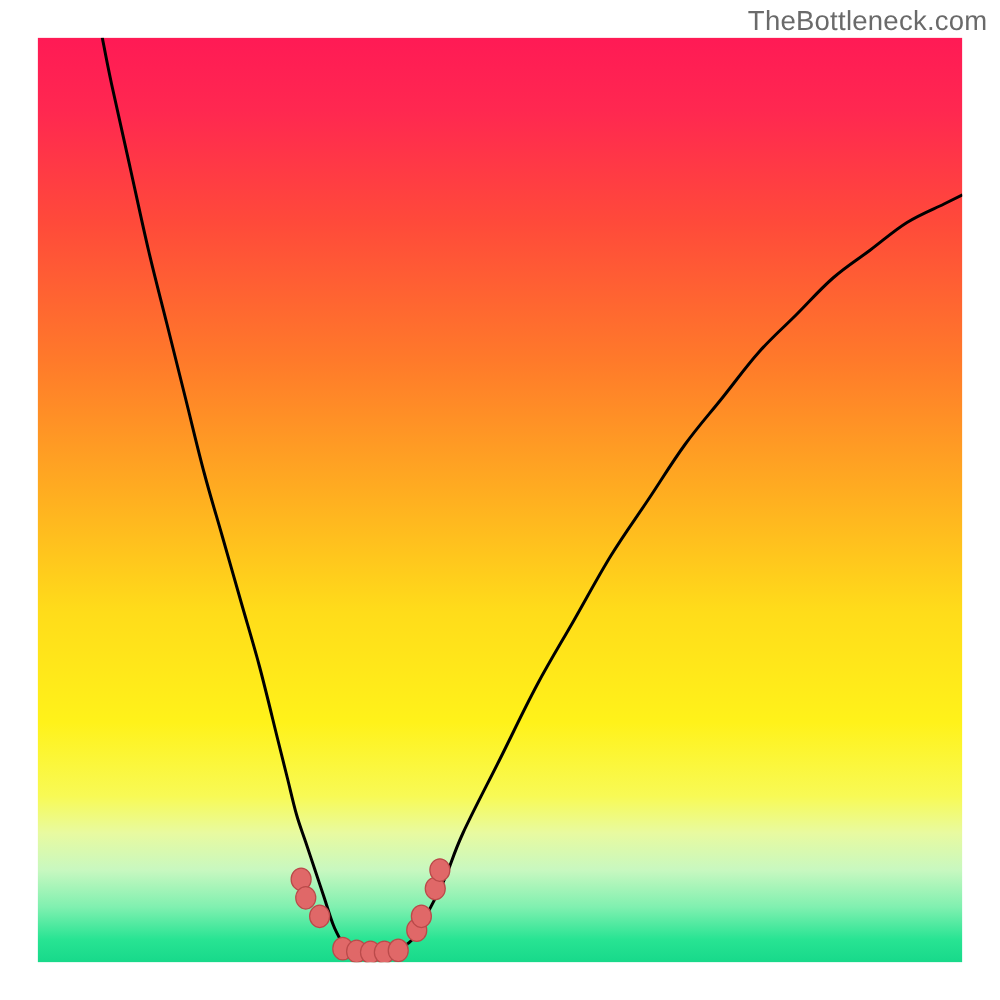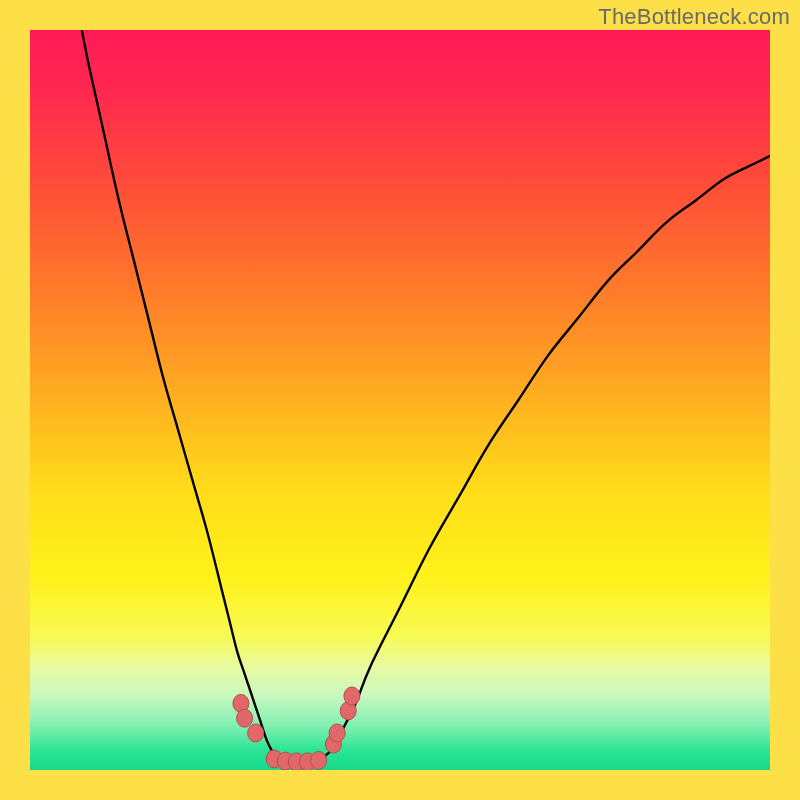--- a/index.html
+++ b/index.html
@@ -10,21 +10,21 @@
     background: #000;
     overflow: hidden;
     font-family: Arial, Helvetica, sans-serif;
   }
   .frame {
     position: absolute;
     left: 0;
     top: 0;
     width: 800px;
     height: 800px;
-    background: #fde047;
+    background: #ffffff;
   }
   .plot-area {
     position: absolute;
     left: 30px;
     top: 30px;
     width: 740px;
     height: 740px;
     overflow: hidden;
   }
   .watermark {

